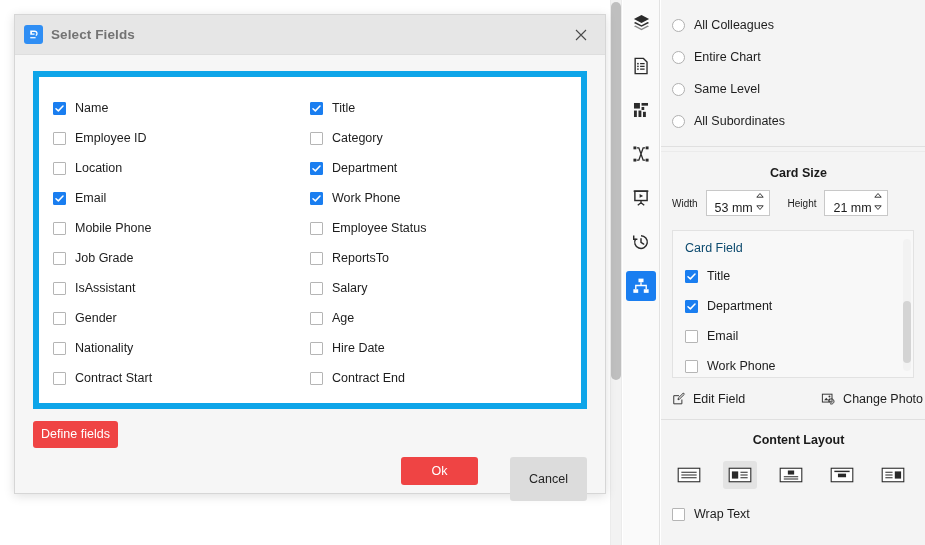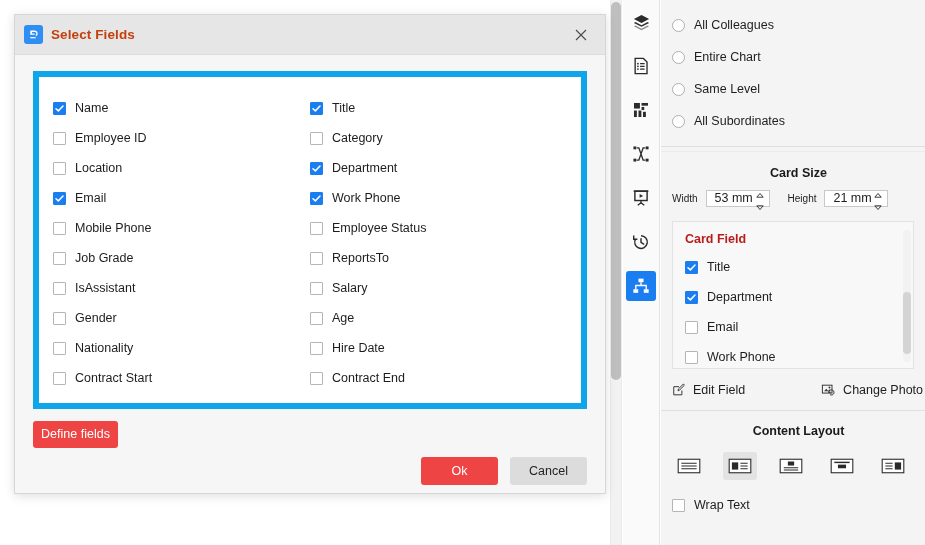--- a/index.html
+++ b/index.html
@@ -39,21 +39,21 @@
     width: 19px; height: 19px;
     border-radius: 3px;
     background: #2f8ef4;
     display: flex; align-items: center; justify-content: center;
     flex: none;
   }
   .app-icon svg { display: block; }
   .dialog-title {
     font-size: 13.5px;
     font-weight: bold;
-    color: #c2410c;
+    color: #737373;
     margin-left: 8px;
     letter-spacing: 0.1px;
   }
   .close-btn {
     position: absolute;
     right: 4px; top: 4px;
     width: 40px; height: 31px;
     display: flex; align-items: center; justify-content: center;
     cursor: pointer;
     color: #555;
@@ -118,21 +118,21 @@
     cursor: pointer;
     border-radius: 3px;
     padding: 0;
     line-height: 1;
     display: inline-flex; align-items: center; justify-content: center;
   }
   .btn-primary { background: #ef4444; color: #ffffff; }
   .btn-secondary { background: #dcdcdc; color: #242424; }
   .btn-define { width: 85px; height: 27px; }
   .btn-ok { width: 77px; height: 28px; }
-  .btn-cancel { width: 77px; height: 28px; }
+  .btn-cancel { width: 77px; height: 44px; margin-left: 20px; }
   .footer-right {
     position: absolute; right: 18px; top: 48px;
     display: flex; gap: 12px;
   }
 
   
   .page-scroll-track {
     position: absolute;
     left: 610px; top: 0px;
     width: 12px; height: 545px;
@@ -192,24 +192,24 @@
     font-size: 12.5px;
     font-weight: bold;
     color: #1a1a1a;
     padding: 14px 0 10px 11px;
     text-align: center;
   }
   .size-row { display: flex; align-items: center; padding: 0 0 14px 11px; }
   .size-label { font-size: 10px; color: #1d1d1d; }
   .spinner {
     margin-left: 8px;
-    width: 64px; height: 17px;
+    width: 64px; height: 26px;
     background: #ffffff;
     border: 1px solid #c8c8c8;
-    display: flex; align-items: flex-start;
+    display: flex; align-items: flex-end;
     position: relative;
   }
   .spinner-value {
     font-size: 12.5px; color: #1d1d1d;
     padding-left: 8px;
   }
   .spin-arrows {
     position: absolute; right: 5px; top: 2px;
     display: flex; flex-direction: column; align-items: center;
     justify-content: space-between; height: 17px;
@@ -220,21 +220,21 @@
   .card-field-box {
     margin: 0 11px;
     background: #f8f8f8;
     border: 1px solid #e2e2e2;
     height: 148px;
     padding: 10px 0 0 0;
     position: relative;
     overflow: hidden;
   }
   .card-field-title {
-    font-size: 12.5px; font-weight: bold; color: #b91c1c;
+    font-size: 12.5px; font-weight: normal; color: #0c4a6e;
     padding: 0 0 6px 12px;
   }
   .cf-row {
     height: 30px; display: flex; align-items: center;
     padding-left: 12px; cursor: pointer; user-select: none;
   }
   .cf-label { margin-left: 9px; font-size: 12.5px; color: #1d1d1d; }
   .cf-scroll-track {
     position: absolute; right: 2px; top: 8px;
     width: 8px; height: 132px;

